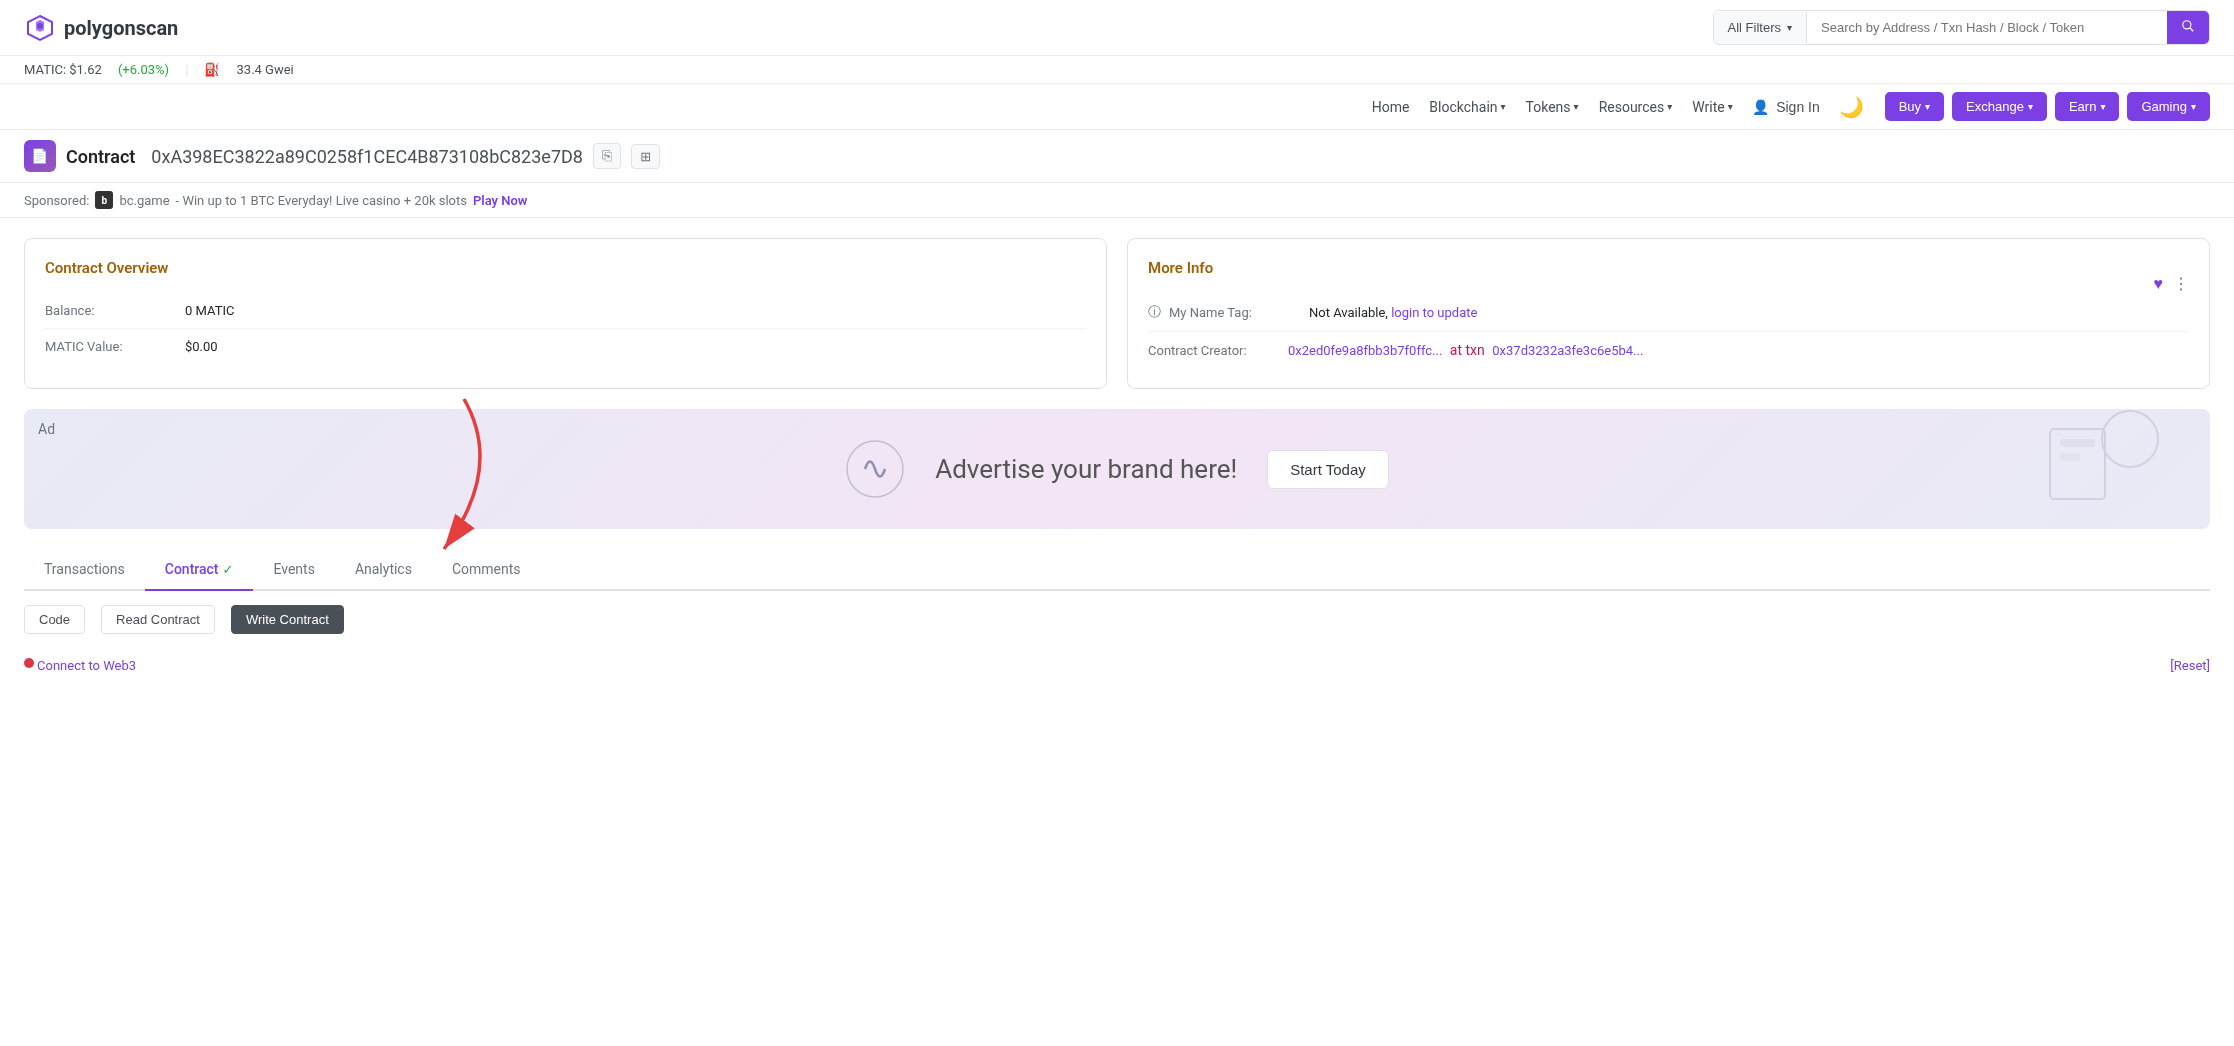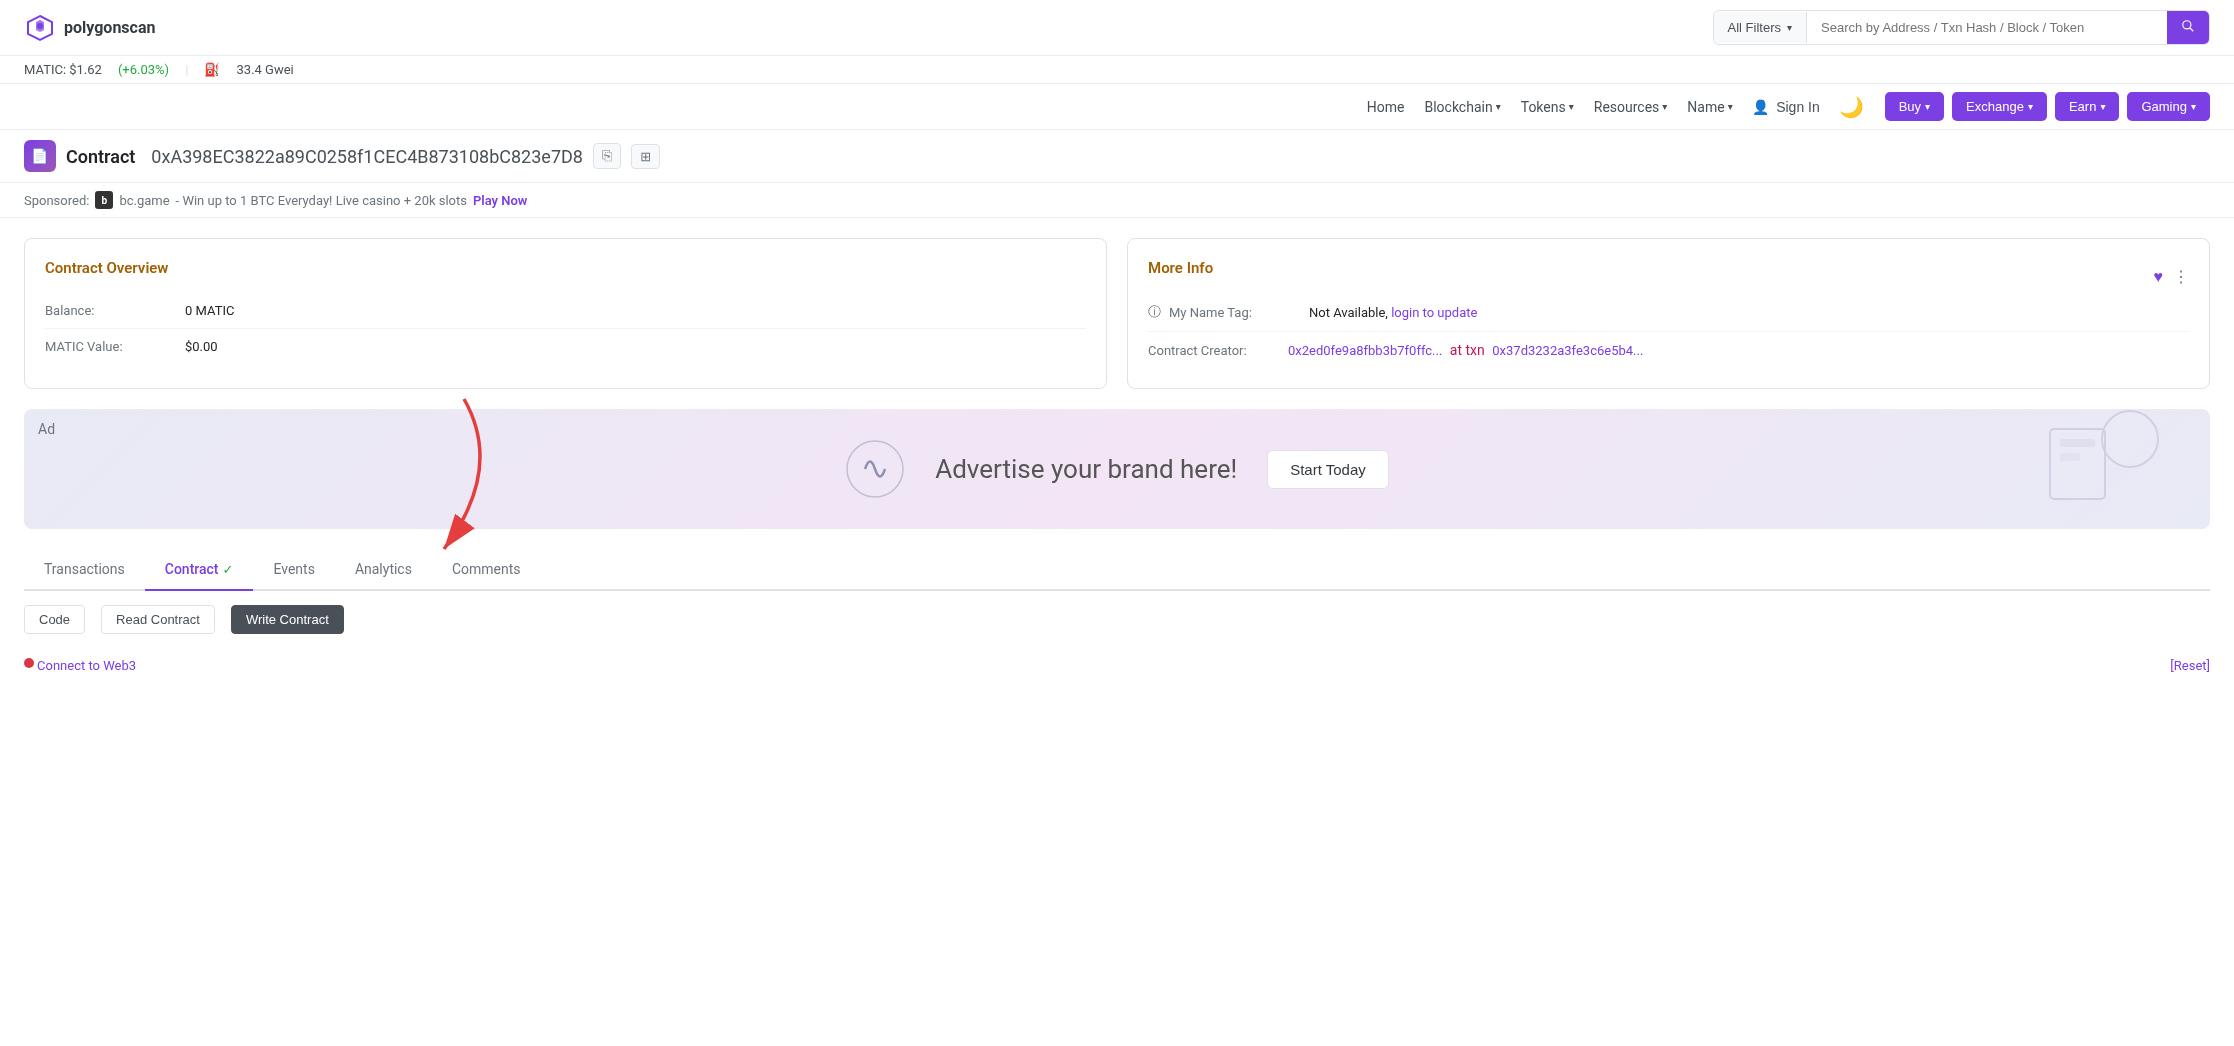--- a/index.html
+++ b/index.html
@@ -2,21 +2,21 @@
 <html><head>
   <meta charset="utf-8">
   <style>
     * { box-sizing: border-box; margin: 0; padding: 0; }
     body { font-family: -apple-system, BlinkMacSystemFont, 'Segoe UI', Roboto, sans-serif; background: #fff; color: #212529; font-size: 14px; }
 
     
     .top-header { display: flex; align-items: center; justify-content: space-between; padding: 10px 24px; border-bottom: 1px solid #e9ecef; }
     .logo-area { display: flex; align-items: center; gap: 8px; }
     .logo-icon { width: 32px; height: 32px; }
-    .logo-text { font-size: 16px; font-weight: 700; color: #343a40; }
+    .logo-text { font-size: 20px; font-weight: 700; color: #343a40; }
     .header-right { display: flex; align-items: center; gap: 12px; }
     .search-bar { display: flex; align-items: center; border: 1px solid #dee2e6; border-radius: 6px; overflow: hidden; }
     .filter-btn { background: #f8f9fa; border: none; border-right: 1px solid #dee2e6; padding: 8px 14px; cursor: pointer; display: flex; align-items: center; gap: 6px; font-size: 13px; color: #495057; }
     .search-input { border: none; padding: 8px 14px; width: 360px; font-size: 13px; color: #6c757d; outline: none; }
     .search-btn { background: #7b3fe4; border: none; padding: 8px 14px; cursor: pointer; color: #fff; }
 
     
     .nav-bar { display: flex; align-items: center; justify-content: flex-end; padding: 8px 24px; border-bottom: 1px solid #e9ecef; gap: 20px; }
     .nav-item { font-size: 14px; color: #495057; cursor: pointer; display: flex; align-items: center; gap: 4px; text-decoration: none; }
     .nav-dropdown { display: flex; align-items: center; gap: 3px; }
@@ -46,21 +46,21 @@
     
     .main-content { padding: 20px 24px; }
     .overview-grid { display: grid; grid-template-columns: 1fr 1fr; gap: 20px; margin-bottom: 20px; }
     .card { border: 1px solid #dee2e6; border-radius: 8px; padding: 20px; background: #fff; }
     .card-title { font-size: 15px; font-weight: 600; color: #a16207; margin-bottom: 16px; }
     .card-row { display: flex; align-items: center; padding: 10px 0; border-bottom: 1px solid #f1f3f5; }
     .card-row:last-child { border-bottom: none; }
     .card-label { color: #6c757d; min-width: 140px; font-size: 13px; }
     .card-value { color: #212529; font-size: 13px; }
     .card-link { color: #7b3fe4; text-decoration: none; font-size: 13px; }
-    .more-info-header { display: flex; align-items: center; justify-content: space-between; }
+    .more-info-header { display: flex; align-items: flex-end; justify-content: space-between; }
     .more-info-icons { display: flex; align-items: center; gap: 10px; }
     .heart-icon { color: #7b3fe4; font-size: 16px; cursor: pointer; }
     .more-icon { color: #6c757d; font-size: 16px; cursor: pointer; }
     .name-tag-row { display: flex; align-items: center; gap: 8px; }
     .help-icon { color: #6c757d; font-size: 13px; cursor: pointer; }
 
     
     .ad-banner { background: linear-gradient(135deg, #e8eaf6 0%, #f3e5f5 50%, #e8eaf6 100%); border-radius: 8px; padding: 30px 40px; display: flex; align-items: center; justify-content: center; gap: 30px; margin-bottom: 20px; position: relative; min-height: 110px; }
     .ad-label { position: absolute; top: 12px; left: 14px; font-size: 14px; color: #6c757d; }
     .ad-logo { width: 60px; height: 60px; }
@@ -133,21 +133,21 @@
   </a>
   <a class="nav-item nav-dropdown">
     <span>Tokens</span>
     <span class="chevron">▾</span>
   </a>
   <a class="nav-item nav-dropdown">
     <span>Resources</span>
     <span class="chevron">▾</span>
   </a>
   <a class="nav-item nav-dropdown">
-    <span>Name</span>
+    <span>Write</span>
     <span class="chevron">▾</span>
   </a>
 
   <button class="sign-in-btn">
     <span>👤</span>
     <span>Sign In</span>
   </button>
   <span class="purple-icon">🌙</span>
 
   <div class="top-action-btns">

